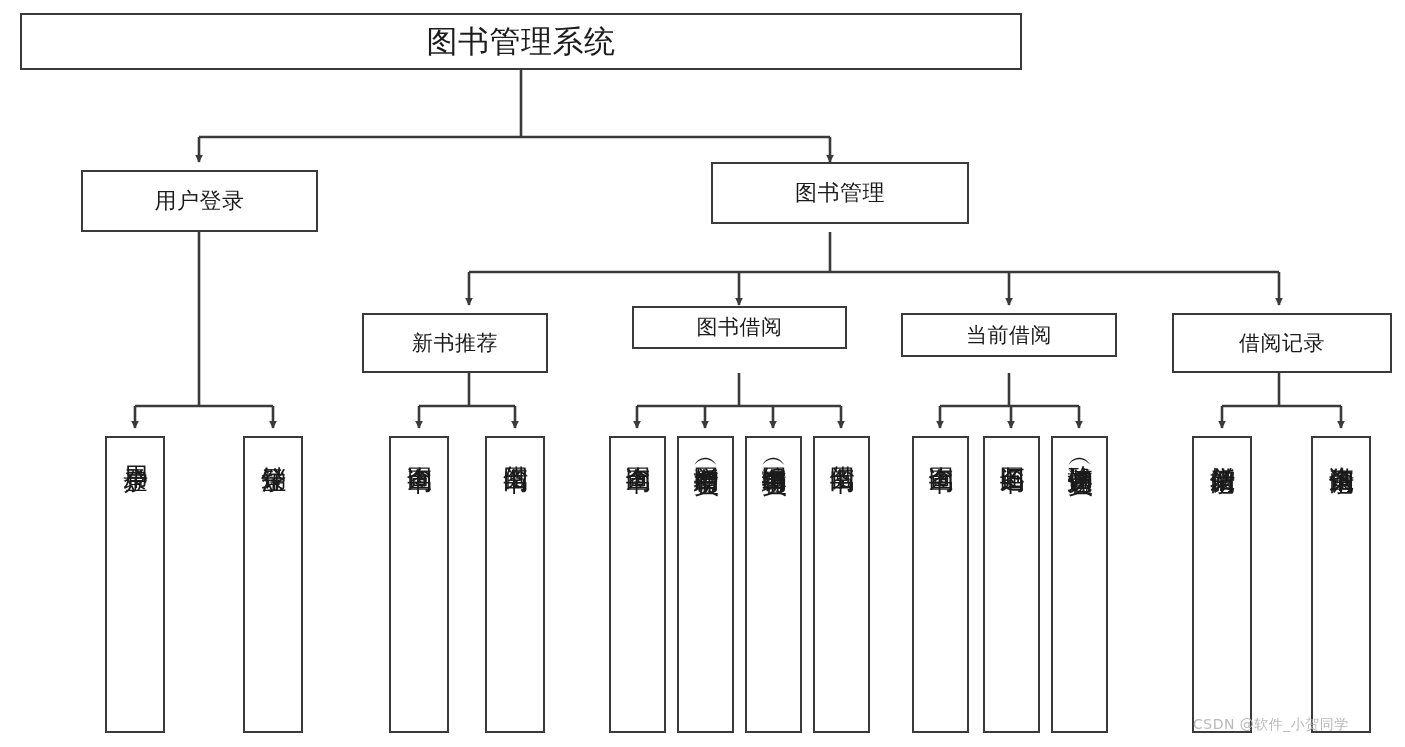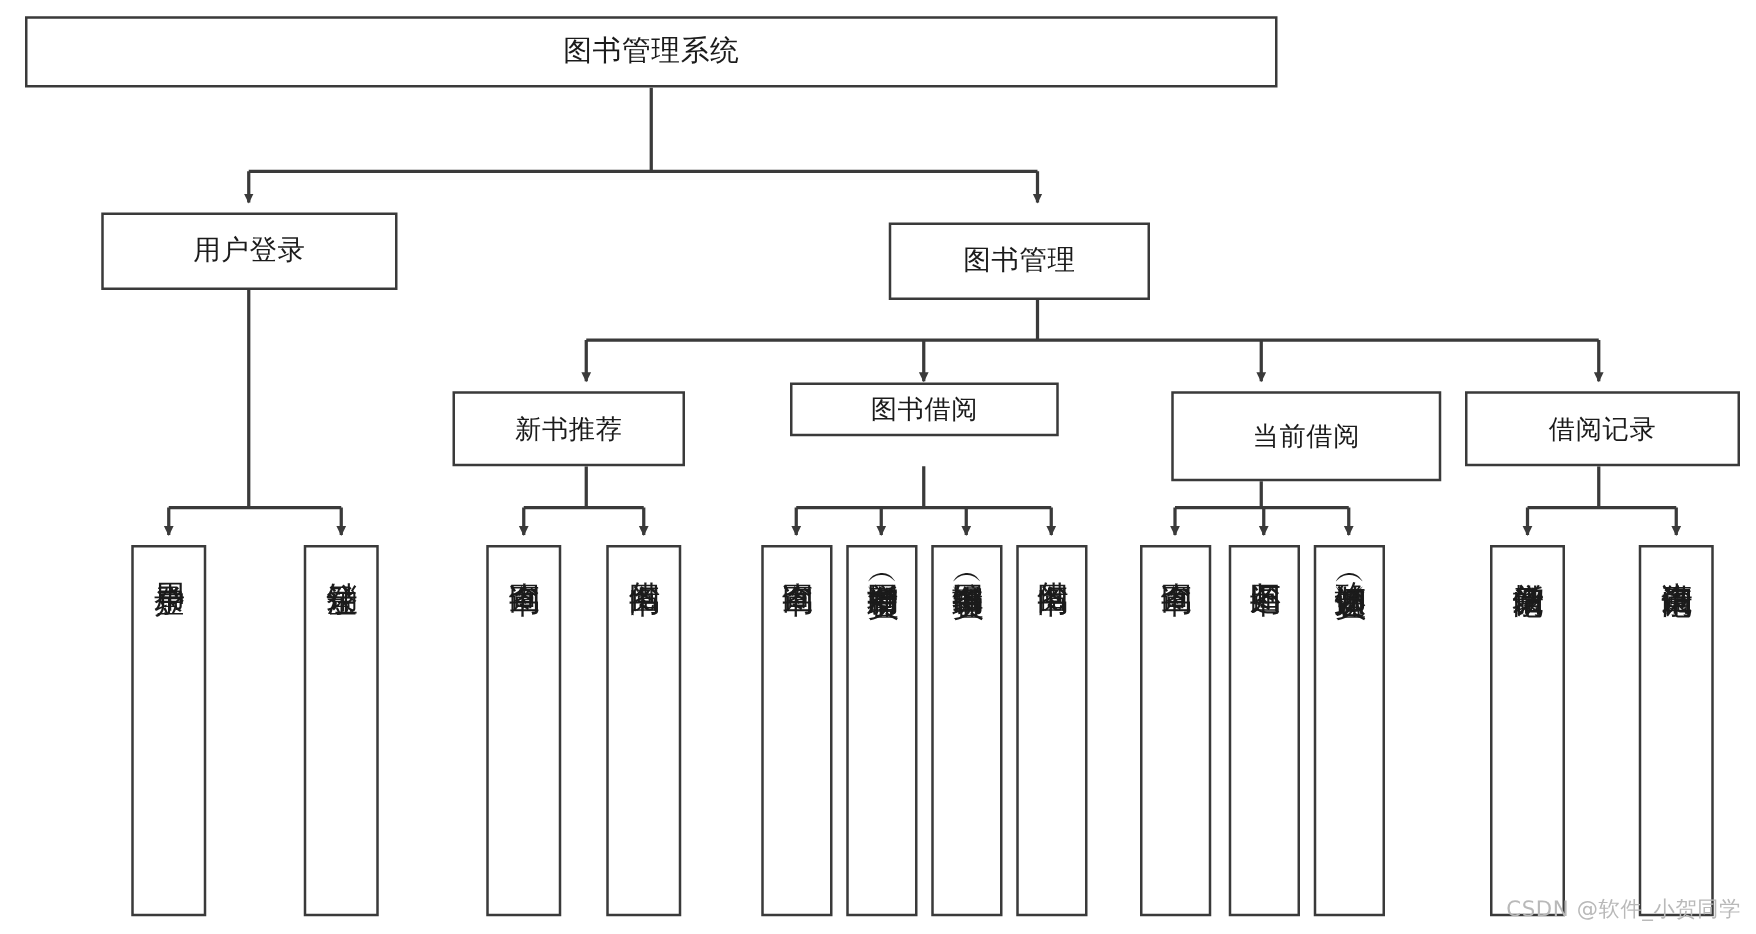--- a/index.html
+++ b/index.html
@@ -32,47 +32,46 @@
     color:#1b1b1b;
     z-index:2;
   }
   .node-label{
     display:block;
     text-align:center;
     letter-spacing:0.5px;
     line-height:1.15;
   }
   
-  .node.root .node-label{font-size:23px;font-family:Liberation Serif, serif;}
+  .node.root .node-label{font-size:31px;}
   .node.branch .node-label{font-size:22px;}
   .node.group .node-label{font-size:21px;}
 
   
   .node.leaf{
     align-items:flex-start;
     justify-content:center;
     padding-top:8px;
   }
   .node.leaf .node-label{
     writing-mode:vertical-rl;
     text-orientation:upright;
     font-size:25px;
     line-height:1.06;
     letter-spacing:1px;
     white-space:nowrap;
   }
   .watermark{
     position:absolute;
     color:#b9b9b9;
-    font-size:17px;
+    font-size:14px;
     letter-spacing:0.5px;
     white-space:nowrap;
     z-index:3;
     font-family:"DejaVu Sans","Liberation Sans",sans-serif;
-    padding-left:12px;
   }
 </style>
 </head>
 <body>
 
 <div id="canvas">
 
   <svg id="edges" viewBox="0 0 1405 747" width="1405" height="747" xmlns="http://www.w3.org/2000/svg">
     <defs>
       <marker id="arrow" markerWidth="9" markerHeight="9" refX="7.2" refY="4.5" orient="auto" markerUnits="userSpaceOnUse">
@@ -123,31 +122,31 @@
     </g>
   </svg>
 
   <div class="node root" style="left: 20px; top: 13px; width: 1002px; height: 57px;">
     <span class="node-label">图书管理系统</span>
   </div>
 
   <div class="node branch" style="left: 81px; top: 170px; width: 237px; height: 62px;">
     <span class="node-label">用户登录</span>
   </div>
-  <div class="node branch" style="left: 711px; top: 178px; width: 209px; height: 62px;">
+  <div class="node branch" style="left: 711px; top: 162px; width: 258px; height: 62px;">
     <span class="node-label">图书管理</span>
   </div>
 
   <div class="node group" style="left: 362px; top: 313px; width: 186px; height: 60px;">
     <span class="node-label">新书推荐</span>
   </div>
   <div class="node group" style="left: 632px; top: 306px; width: 215px; height: 43px;">
     <span class="node-label">图书借阅</span>
   </div>
-  <div class="node group" style="left: 937px; top: 313px; width: 216px; height: 72px;">
+  <div class="node group" style="left: 901px; top: 313px; width: 216px; height: 44px;">
     <span class="node-label">当前借阅</span>
   </div>
   <div class="node group" style="left: 1172px; top: 313px; width: 220px; height: 60px;">
     <span class="node-label">借阅记录</span>
   </div>
 
   <div class="node leaf" style="left: 105px; top: 436px; width: 60px; height: 297px;">
     <span class="node-label">用户登录</span>
   </div>
   <div class="node leaf" style="left: 243px; top: 436px; width: 60px; height: 297px;">

